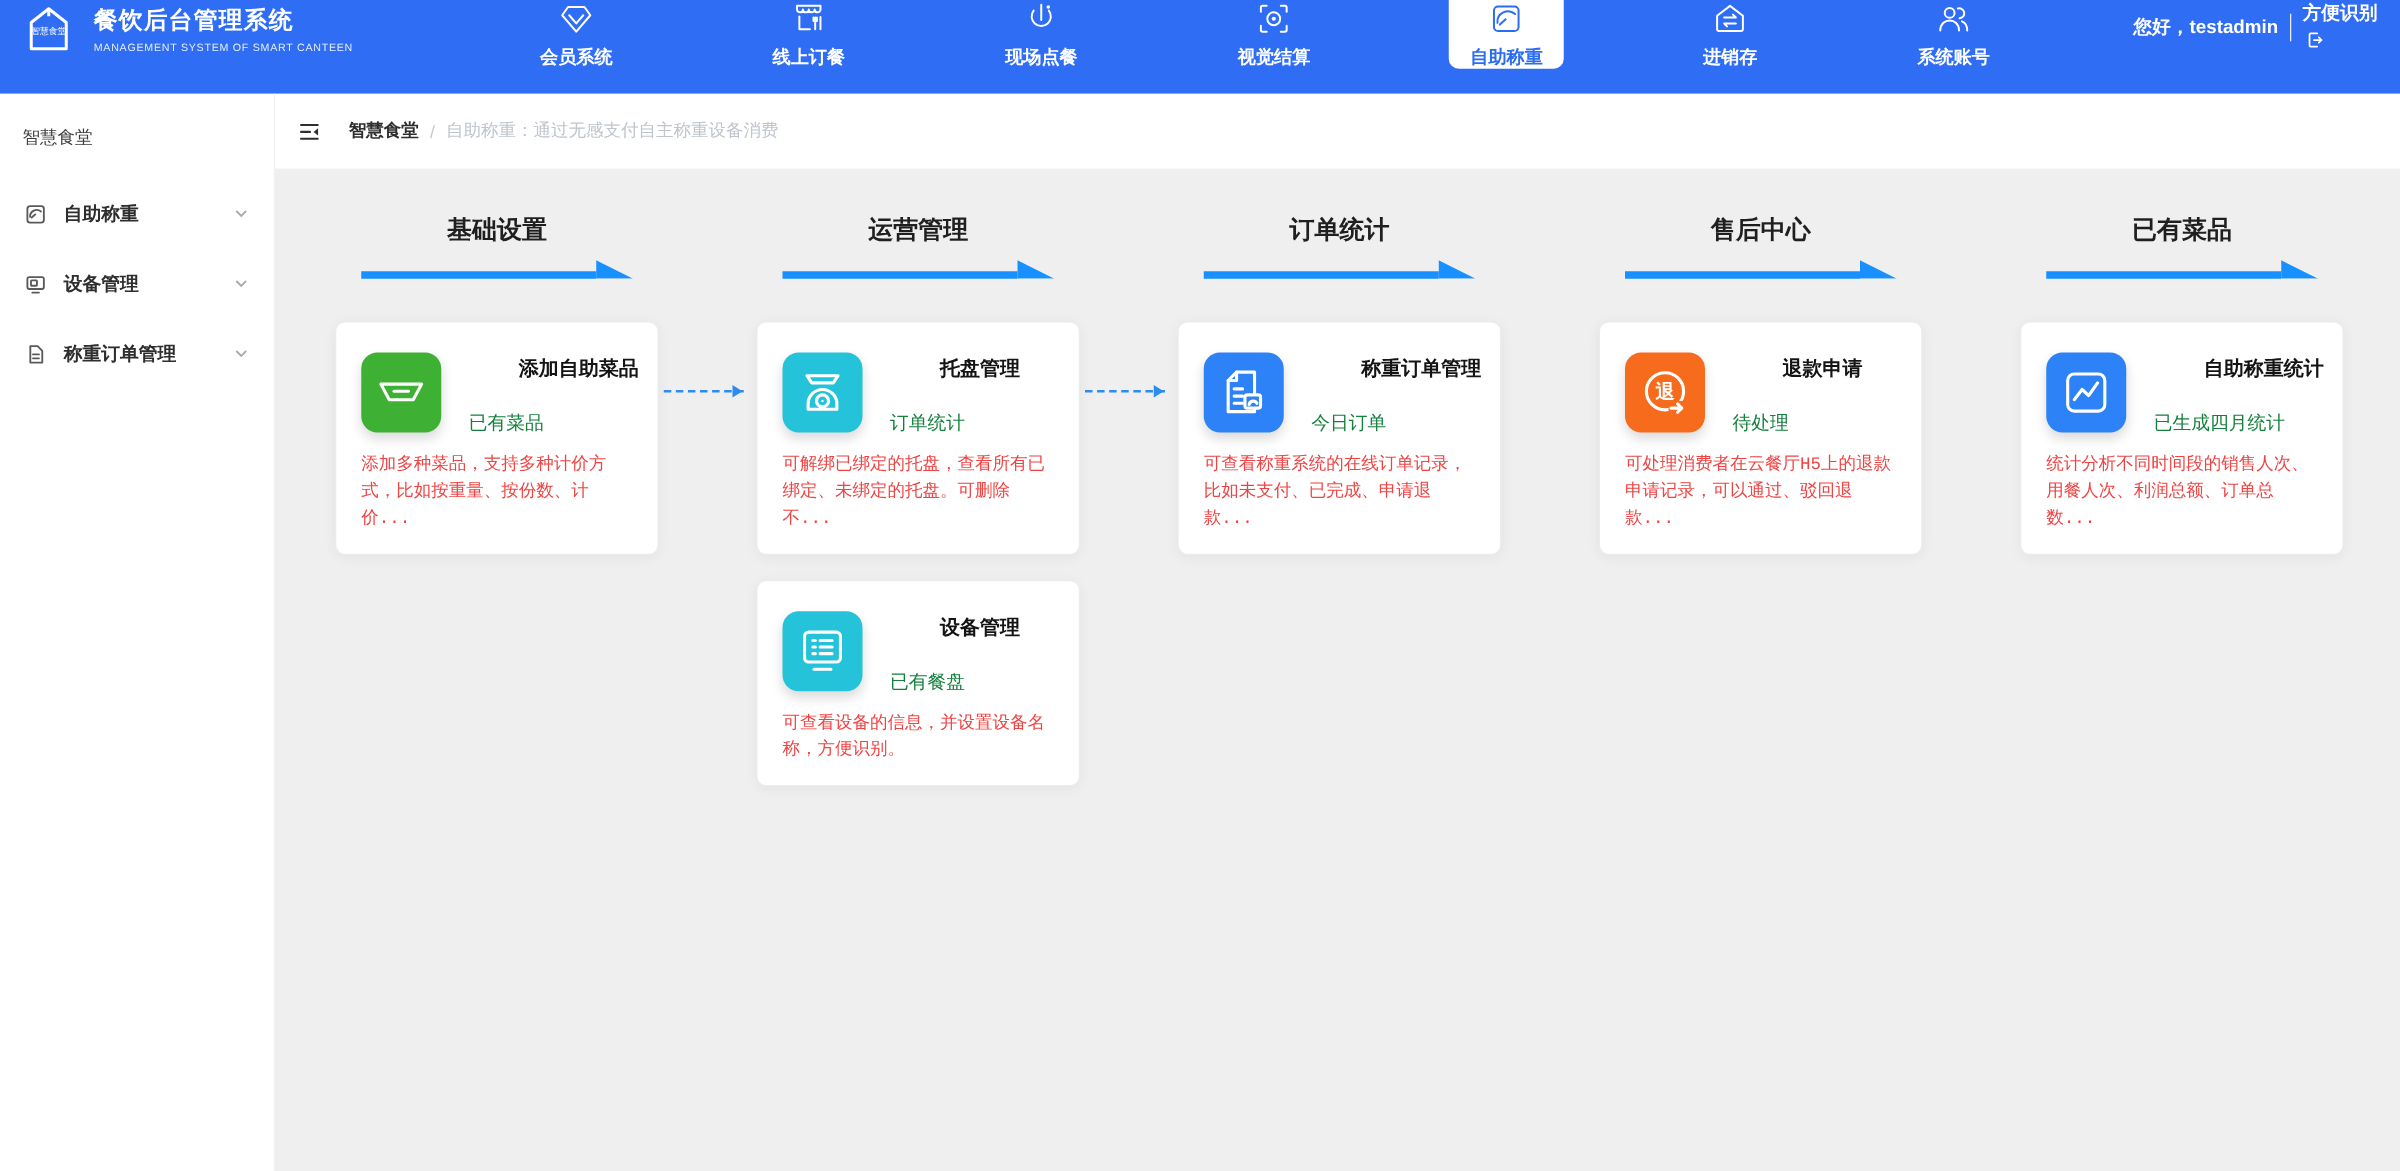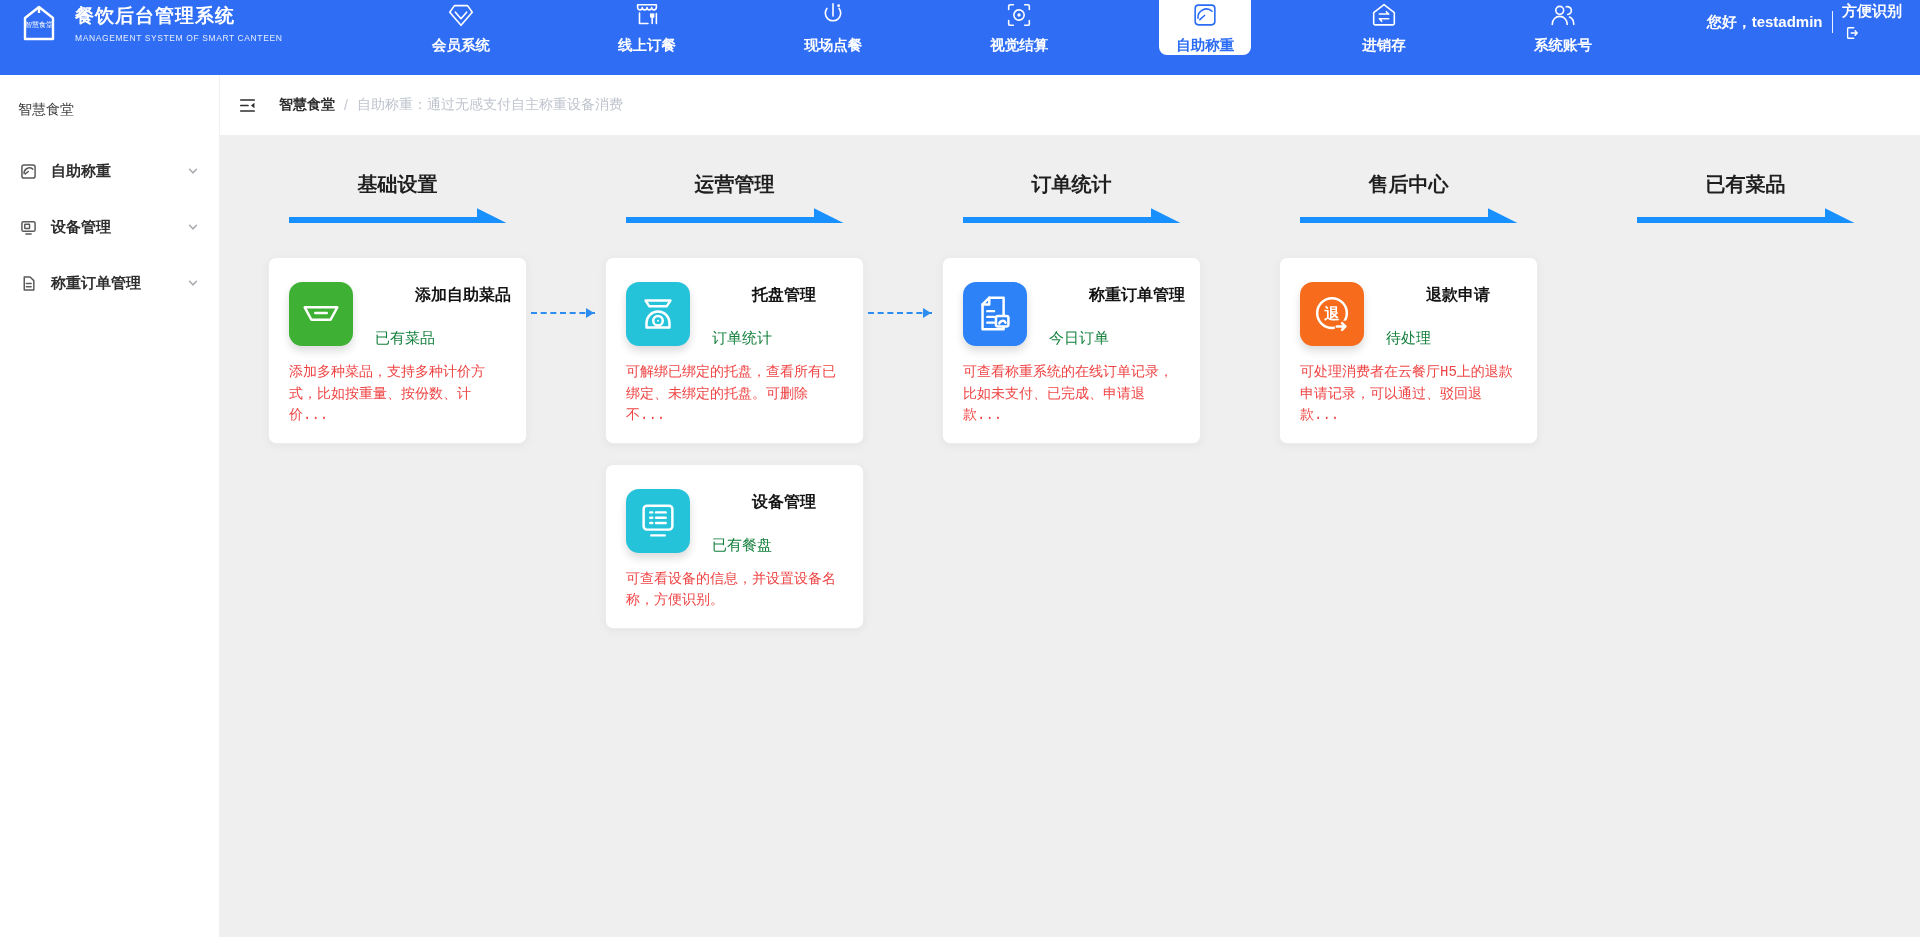--- a/index.html
+++ b/index.html
@@ -341,20 +341,35 @@
           </div>
 
           <div class="col">
             <div class="col-header">
               <div class="txt">已有菜品</div>
               <div class="arrow-line">
                   <div class="bar"></div>
                   <div class="head"></div>
                 </div>
             </div>
+            <div class="card">
+              <div class="card-top">
+                <div class="card-icon" style="color: rgb(46, 130, 247);">
+                  <svg viewBox="0 0 48 48">
+                    <rect x="8.5" y="8.5" width="31" height="31" rx="5.5"></rect>
+                    <polyline points="14,30 20.5,21.5 26,26.5 33.5,16"></polyline>
+                  </svg>
+                </div>
+                <div class="card-info">
+                  <div class="card-title">自助称重统计</div>
+                  <div class="card-sub">已生成四月统计</div>
+                </div>
+              </div>
+              <div class="card-desc">统计分析不同时间段的销售人次、用餐人次、利润总额、订单总数...</div>
+            </div>
           </div>
 
           <div class="flow flow-1"></div>
           <div class="flow flow-2"></div>
         </div>
       </div>
     </div>
   </div>
 </div>
 

